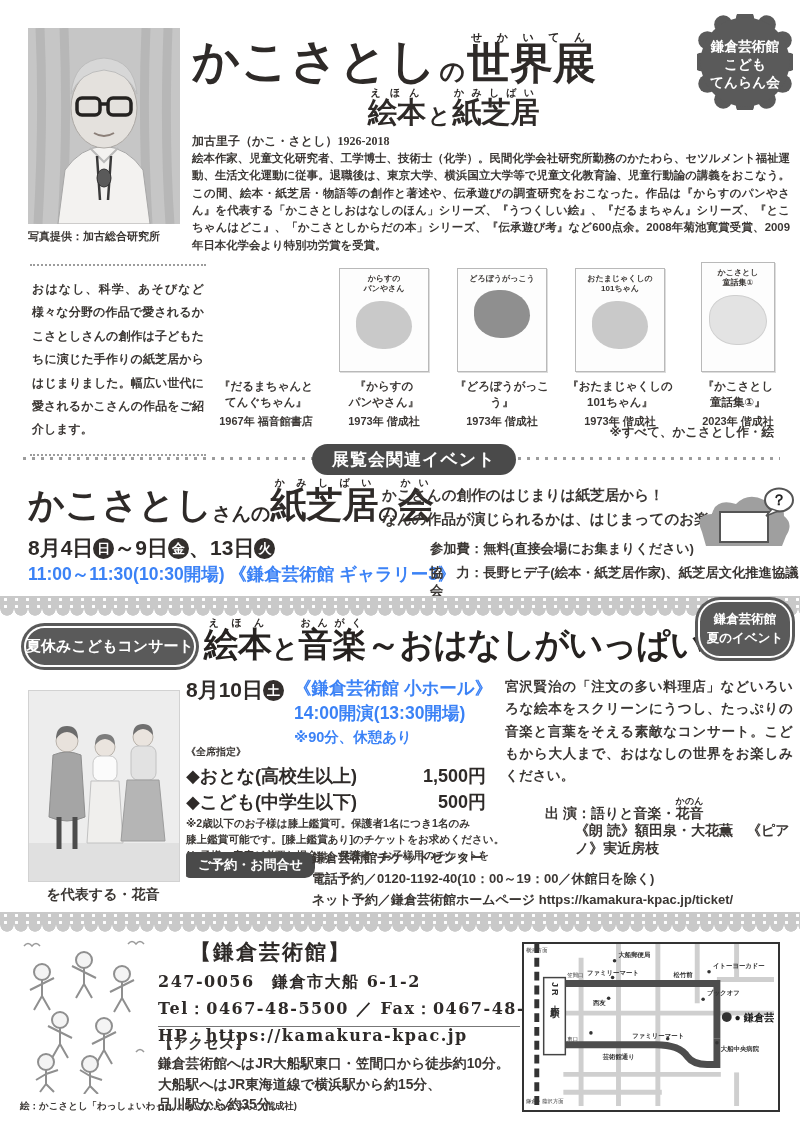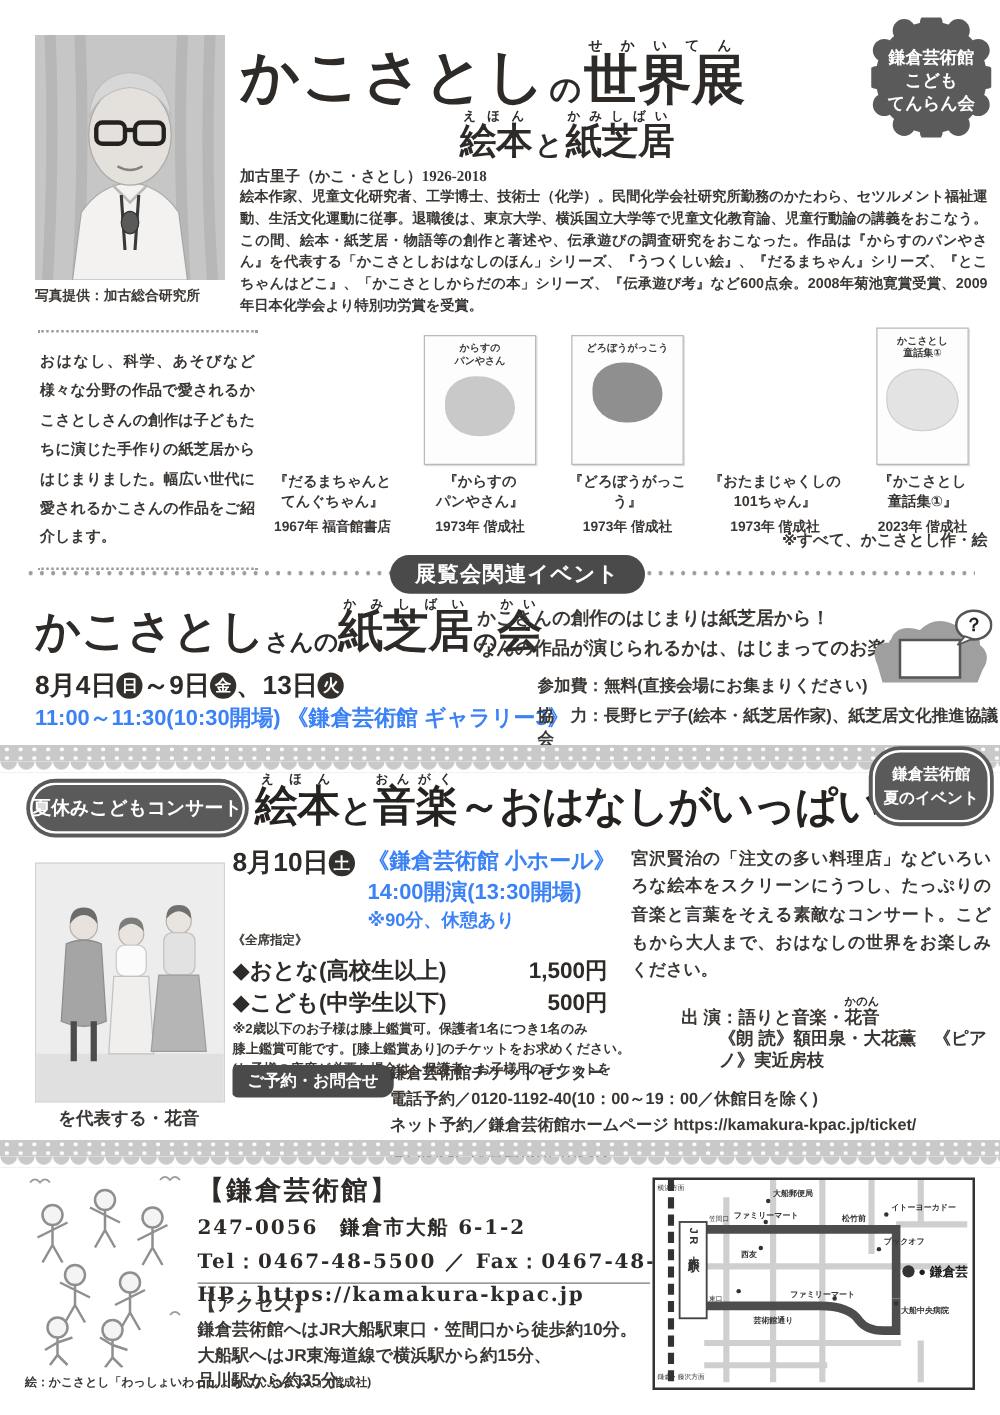--- a/index.html
+++ b/index.html
@@ -33,21 +33,21 @@
   .book:nth-child(1) .cover{width:106px;height:76px;background:#e9e9e9;}
   .book:nth-child(2) .cover,.book:nth-child(3) .cover,.book:nth-child(4) .cover{width:88px;height:102px;background:#fdfdfd;}
   .book:nth-child(5) .cover{width:72px;height:108px;background:#fdfdfd;}
   .cover-title{font-size:8px;font-weight:700;text-align:center;padding-top:5px;white-space:pre-line;line-height:1.3;}
   .cover-blob{width:56px;height:48px;margin-top:6px;border-radius:45% 55% 50% 50%;background:#c9c9c9;}
   .book:nth-child(1) .cover-blob{width:70px;height:34px;background:#9a9a9a;border-radius:50%;}
   .book:nth-child(3) .cover-blob{background:#8f8f8f;}
   .book:nth-child(5) .cover-blob{background:#e3e3e3;border:1px solid #cfcfcf;}
   .caption{margin-top:7px;font-size:11.5px;font-weight:800;text-align:center;white-space:pre-line;line-height:1.35;}
   .book-year{margin-top:4px;font-size:11px;font-weight:700;}
-  .books-note{left:540px;top:424px;width:250px;text-align:right;font-size:12.5px;font-weight:800;}
+  .books-note{left:524px;top:424px;width:250px;text-align:right;font-size:12.5px;font-weight:800;}
   
   .dotline{height:5px;background-image:radial-gradient(circle 1.7px,#9c9c9c 1.6px,transparent 1.9px);background-size:9px 5px;background-repeat:repeat-x;}
   .dot-rule{left:20px;top:456px;width:760px;}
   .event-badge{left:312px;top:444px;background:#4a4a4a;color:#fff;font-size:17px;font-weight:800;
                padding:4px 20px;border-radius:17px;letter-spacing:1px;}
   .event-title{left:28px;top:478px;display:flex;align-items:flex-end;font-weight:900;color:#2e2a28;}
   .ev-big{font-size:36px;}
   .ev-small{font-size:19px;padding-bottom:3px;}
   .ev-ruby{font-size:36px;}
   .ev-ruby rt{font-size:10px;letter-spacing:3px;}
@@ -91,21 +91,21 @@
   .cast1 rt{font-size:9px;}
   .cast2{left:575px;top:822px;font-size:14px;font-weight:700;}
   
   .ticket-badge{left:186px;top:852px;background:#4a4a4a;color:#fff;font-size:13px;font-weight:800;
                 padding:4px 12px;border-radius:4px 10px 10px 4px;}
   .ticket-lines{left:312px;top:848px;width:480px;font-size:13px;font-weight:600;line-height:1.6;}
   .ticket-center{font-weight:800;}
   
   .children{left:12px;top:934px;}
   .hall-block{left:158px;top:938px;font-family:"DejaVu Serif","Liberation Serif",serif;color:#2e2a28;}
-  .hall-name{font-size:21px;font-weight:700;letter-spacing:2px;}
+  .hall-name{font-size:21px;font-weight:700;letter-spacing:2px;margin-left:32px;}
   .hall-line{font-size:16px;font-weight:700;letter-spacing:1.5px;margin-top:6px;}
   .hall-rule{left:158px;top:1026px;width:362px;border-top:1.5px solid #777;}
   .access-title{left:158px;top:1034px;font-size:15px;font-weight:700;}
   .access-lines{left:158px;top:1054px;font-size:13.8px;font-weight:700;line-height:1.5;white-space:pre-line;}
   .map-box{left:522px;top:942px;width:254px;height:166px;border:2px solid #333;background:#fff;}
   .map-station-label{left:548px;top:982px;writing-mode:vertical-rl;font-size:9px;font-weight:700;letter-spacing:2px;color:#333;}
   .credit{left:20px;top:1100px;font-size:9.5px;font-weight:700;}
   svg text{font-family:"Liberation Sans","DejaVu Sans",sans-serif;}
 </style>
 </head>
@@ -194,20 +194,25 @@
     </div>
     <div class="book">
       <div class="cover">
           <div class="cover-title">どろぼうがっこう</div>
           <div class="cover-blob"></div>
         </div>
       <div class="caption">『どろぼうがっこう』</div>
       <div class="book-year">1973年 偕成社</div>
     </div>
     <div class="book">
+      <div class="cover">
+          <div class="cover-title">おたまじゃくしの
+101ちゃん</div>
+          <div class="cover-blob"></div>
+        </div>
       <div class="caption">『おたまじゃくしの
 101ちゃん』</div>
       <div class="book-year">1973年 偕成社</div>
     </div>
     <div class="book">
       <div class="cover">
           <div class="cover-title">かこさとし
 童話集①</div>
           <div class="cover-blob"></div>
         </div>

